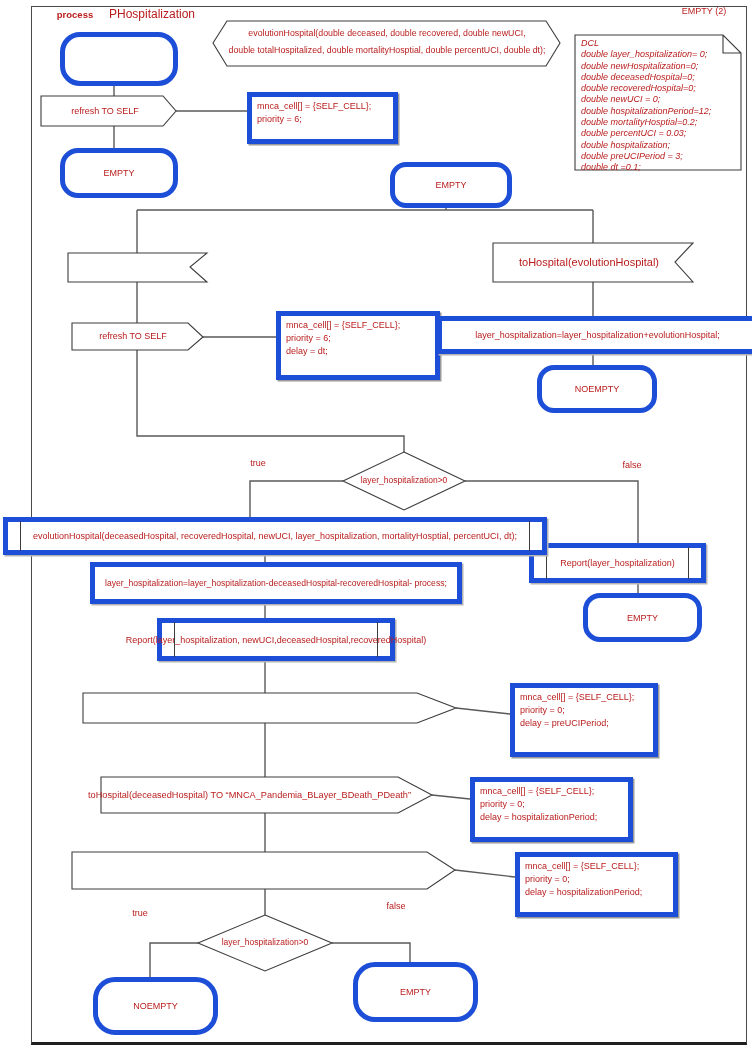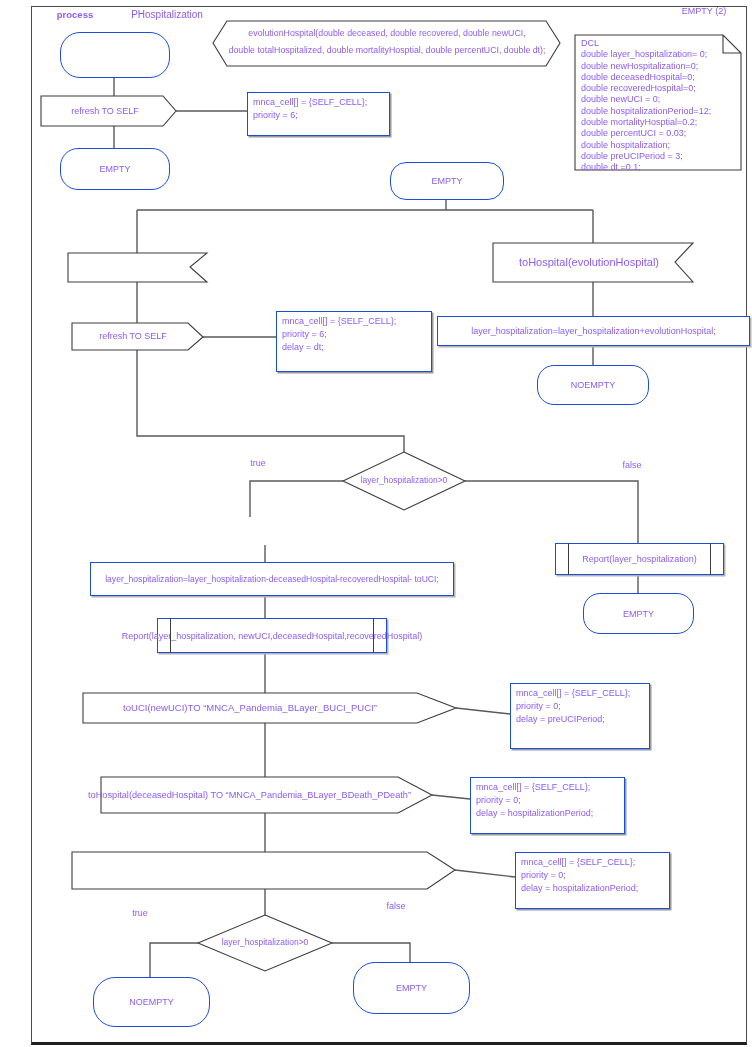--- a/index.html
+++ b/index.html
@@ -1,31 +1,31 @@
 <!DOCTYPE html>
 <html><head>
 <meta charset="utf-8">
 <style>
   html,body{margin:0;padding:0;background:#ffffff;}
   #canvas{position:relative;width:752px;height:1047px;background:#fff;
-          font-family:"Liberation Sans",sans-serif;color:#8b5cf6;overflow:hidden;}
+          font-family:"Liberation Sans",sans-serif;color:#b91c1c;overflow:hidden;}
   #wires{position:absolute;left:0;top:0;width:752px;height:1047px;}
   .lbl{position:absolute;display:flex;align-items:center;justify-content:center;
        text-align:center;white-space:nowrap;line-height:1.15;}
-  .box{position:absolute;background:#fff;border:1px solid #1d4ed8;
+  .box{position:absolute;background:#fff;border:5px solid #1d4ed8;
        display:flex;align-items:center;justify-content:center;white-space:nowrap;}
   .task,.call{box-shadow:1.5px 1.5px 0 #b3b3b3;font-size:9px;}
   .comment{box-shadow:1.5px 1.5px 0 #9a9a9a;font-size:9px;white-space:pre-line;
            display:block;padding:3px 5px;line-height:13px;}
   .state{border-radius:18px;font-size:9px;}
   .call .bar{position:absolute;top:-1px;bottom:-1px;width:0;border-left:1px solid #3c3c3c;}
   .bar.l{left:12px}.bar.r{right:12px}
   .frame{position:absolute;left:31px;top:6px;width:714px;height:1035px;
          border:1px solid #4a4a4a;border-bottom:3px solid #1f1f1f;}
-  .dcltext{position:absolute;font-size:9px;line-height:11.3px;white-space:pre-line;}
+  .dcltext{position:absolute;font-size:9px;line-height:11.3px;white-space:pre-line;font-style:italic;}
 </style>
 </head>
 <body>
 
 <div id="canvas">
 
   <div class="frame"></div>
 
   <svg id="wires" viewBox="0 0 752 1047" xmlns="http://www.w3.org/2000/svg">
     <g stroke="#595959" stroke-width="1.4" fill="none">
@@ -65,21 +65,21 @@
       <polygon points="72,323 188,323 203,337 188,350 72,350"></polygon>
       <polygon points="404,452 465,481 404,510 343,481"></polygon>
       <polygon points="83,693 417,693 456,708 417,723 83,723"></polygon>
       <polygon points="101,777 398,777 432,795 398,813 101,813"></polygon>
       <polygon points="72,852 427,852 455,870 427,889 72,889"></polygon>
       <polygon points="265,915 332,943 265,971 198,943"></polygon>
     </g>
   </svg>
 
   <div class="lbl" style="left:50px;top:8px;width:50px;height:14px;font-size:9.5px;font-weight:bold">process</div>
-  <div class="lbl" style="left:112px;top:8px;width:110px;height:14px;font-size:10px">PHospitalization</div>
+  <div class="lbl" style="left:97px;top:8px;width:110px;height:14px;font-size:12px">PHospitalization</div>
   <div class="lbl" style="left:668px;top:5px;width:72px;height:13px;font-size:9px">EMPTY (2)</div>
 
   <div class="box state" style="left:60px;top:32px;width:108px;height:44px;border-radius:20px"></div>
   <div class="lbl" style="left:41px;top:96px;width:128px;height:30px;font-size:9px">refresh TO SELF</div>
   <div class="box comment" style="left:247px;top:92px;width:131px;height:36px">mnca_cell[] = {SELF_CELL};
 priority = 6;</div>
   <div class="box state" style="left:60px;top:148px;width:108px;height:40px">EMPTY</div>
 
   <div class="lbl" style="left:214px;top:42px;width:346px;height:17px;font-size:8.8px">double totalHospitalized, double mortalityHosptial, double percentUCI, double dt);</div>
   <div class="lbl" style="left:214px;top:25px;width:346px;height:17px;font-size:8.8px">evolutionHospital(double deceased, double recovered, double newUCI,</div>
@@ -105,35 +105,39 @@
 delay = dt;</div>
 
   <div class="lbl" style="left:493px;top:243px;width:192px;height:39px;font-size:11px">toHospital(evolutionHospital)</div>
   <div class="box task" style="left:437px;top:316px;width:311px;height:28px">layer_hospitalization=layer_hospitalization+evolutionHospital;</div>
   <div class="box state" style="left:537px;top:365px;width:110px;height:38px;border-radius:17px">NOEMPTY</div>
 
   <div class="lbl" style="left:343px;top:470px;width:122px;height:22px;font-size:8.5px">layer_hospitalization&gt;0</div>
   <div class="lbl" style="left:240px;top:456px;width:36px;height:14px;font-size:9px">true</div>
   <div class="lbl" style="left:612px;top:458px;width:40px;height:14px;font-size:9px">false</div>
 
-  <div class="box call" style="left:555px;top:543px;width:167px;height:30px">
+  <div class="box call" style="left:529px;top:543px;width:167px;height:30px">
     <span class="bar l"></span>
     <span class="bar r"></span>
     <span>Report(layer_hospitalization)</span>
   </div>
   <div class="box state" style="left:583px;top:593px;width:109px;height:39px;border-radius:17px">EMPTY</div>
 
-  <div class="box task" style="left:90px;top:562px;width:362px;height:32px;font-size:8.6px">layer_hospitalization=layer_hospitalization-deceasedHospital-recoveredHospital- toUCI;</div>
+  <div class="box call" style="left:3px;top:517px;width:534px;height:28px">
+    <span class="bar l"></span>
+    <span class="bar r"></span>
+    <span>evolutionHospital(deceasedHospital, recoveredHospital, newUCI, layer_hospitalization, mortalityHosptial, percentUCI, dt);</span>
+  </div>
+  <div class="box task" style="left:90px;top:562px;width:362px;height:32px;font-size:8.6px">layer_hospitalization=layer_hospitalization-deceasedHospital-recoveredHospital- process;</div>
   <div class="box call" style="left:157px;top:618px;width:228px;height:33px;overflow:visible">
     <span class="bar l"></span>
     <span class="bar r"></span>
     <span>Report(layer_hospitalization, newUCI,deceasedHospital,recoveredHospital)</span>
   </div>
 
-  <div class="lbl" style="left:83px;top:693px;width:334px;height:30px;font-size:9.5px">toUCI(newUCI)TO “MNCA_Pandemia_BLayer_BUCI_PUCI”</div>
   <div class="box comment" style="left:510px;top:683px;width:128px;height:58px">mnca_cell[] = {SELF_CELL};
 priority = 0;
 delay = preUCIPeriod;</div>
 
   <div class="lbl" style="left:101px;top:777px;width:297px;height:36px;font-size:9.2px">toHospital(deceasedHospital) TO “MNCA_Pandemia_BLayer_BDeath_PDeath”</div>
   <div class="box comment" style="left:470px;top:777px;width:143px;height:49px">mnca_cell[] = {SELF_CELL};
 priority = 0;
 delay = hospitalizationPeriod;</div>
 
   <div class="box comment" style="left:515px;top:852px;width:143px;height:49px">mnca_cell[] = {SELF_CELL};

